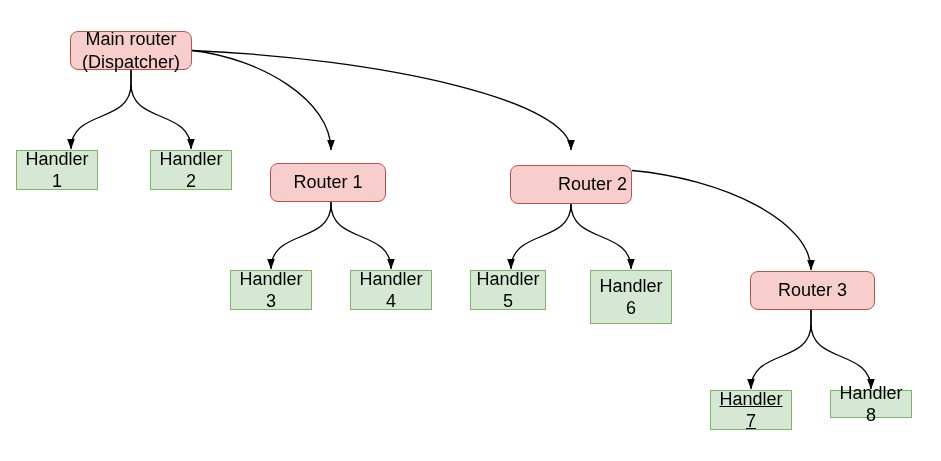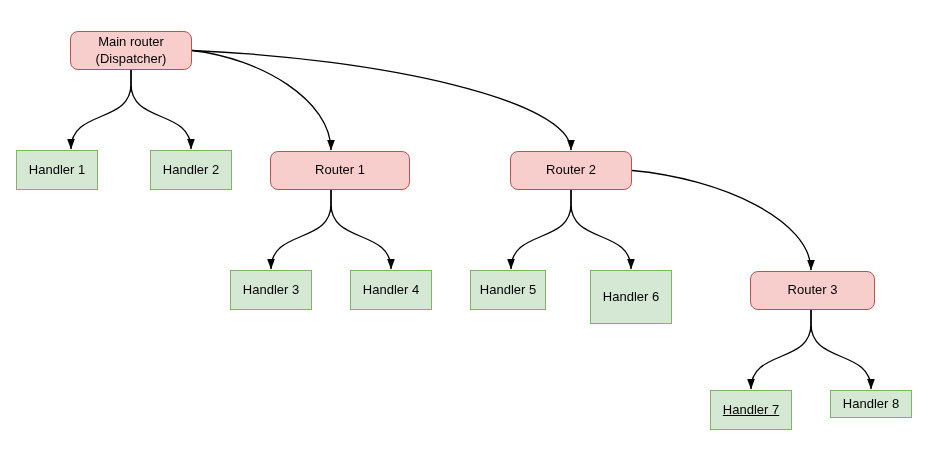--- a/index.html
+++ b/index.html
@@ -31,21 +31,21 @@
     fill: var(--edge-color, #000000);
     stroke: none;
   }
   .node {
     position: absolute;
     box-sizing: border-box;
     display: flex;
     align-items: center;
     justify-content: center;
     text-align: center;
-    font-size: 13px;
+    font-size: 18px;
     line-height: 1.25;
     color: #000000;
     padding: 2px 4px;
   }
   .node.router {
     background: var(--router-fill, #f8cecc);
     border: 1px solid var(--router-border, #b85450);
     border-radius: 8px;
   }
   .node.handler {
@@ -82,24 +82,24 @@
 
   <div class="node router" style="left: 70px; top: 31px; width: 122px; height: 39px;">
     <span>Main router (Dispatcher)</span>
   </div>
   <div class="node handler" style="left: 16px; top: 150px; width: 82px; height: 40px;">
     <span>Handler 1</span>
   </div>
   <div class="node handler" style="left: 150px; top: 150px; width: 82px; height: 40px;">
     <span>Handler 2</span>
   </div>
-  <div class="node router" style="left: 270px; top: 151px; width: 140px; height: 39px;">
+  <div class="node router" style="left: 270px; top: 163px; width: 116px; height: 39px;">
     <span>Router 1</span>
   </div>
-  <div class="node router" style="left: 510px; top: 151px; width: 122px; height: 39px;">
+  <div class="node router" style="left: 510px; top: 165px; width: 122px; height: 39px; justify-content: flex-end;">
     <span>Router 2</span>
   </div>
   <div class="node handler" style="left: 230px; top: 270px; width: 82px; height: 40px;">
     <span>Handler 3</span>
   </div>
   <div class="node handler" style="left: 350px; top: 270px; width: 82px; height: 40px;">
     <span>Handler 4</span>
   </div>
   <div class="node handler" style="left: 470px; top: 270px; width: 76px; height: 40px;">
     <span>Handler 5</span>

